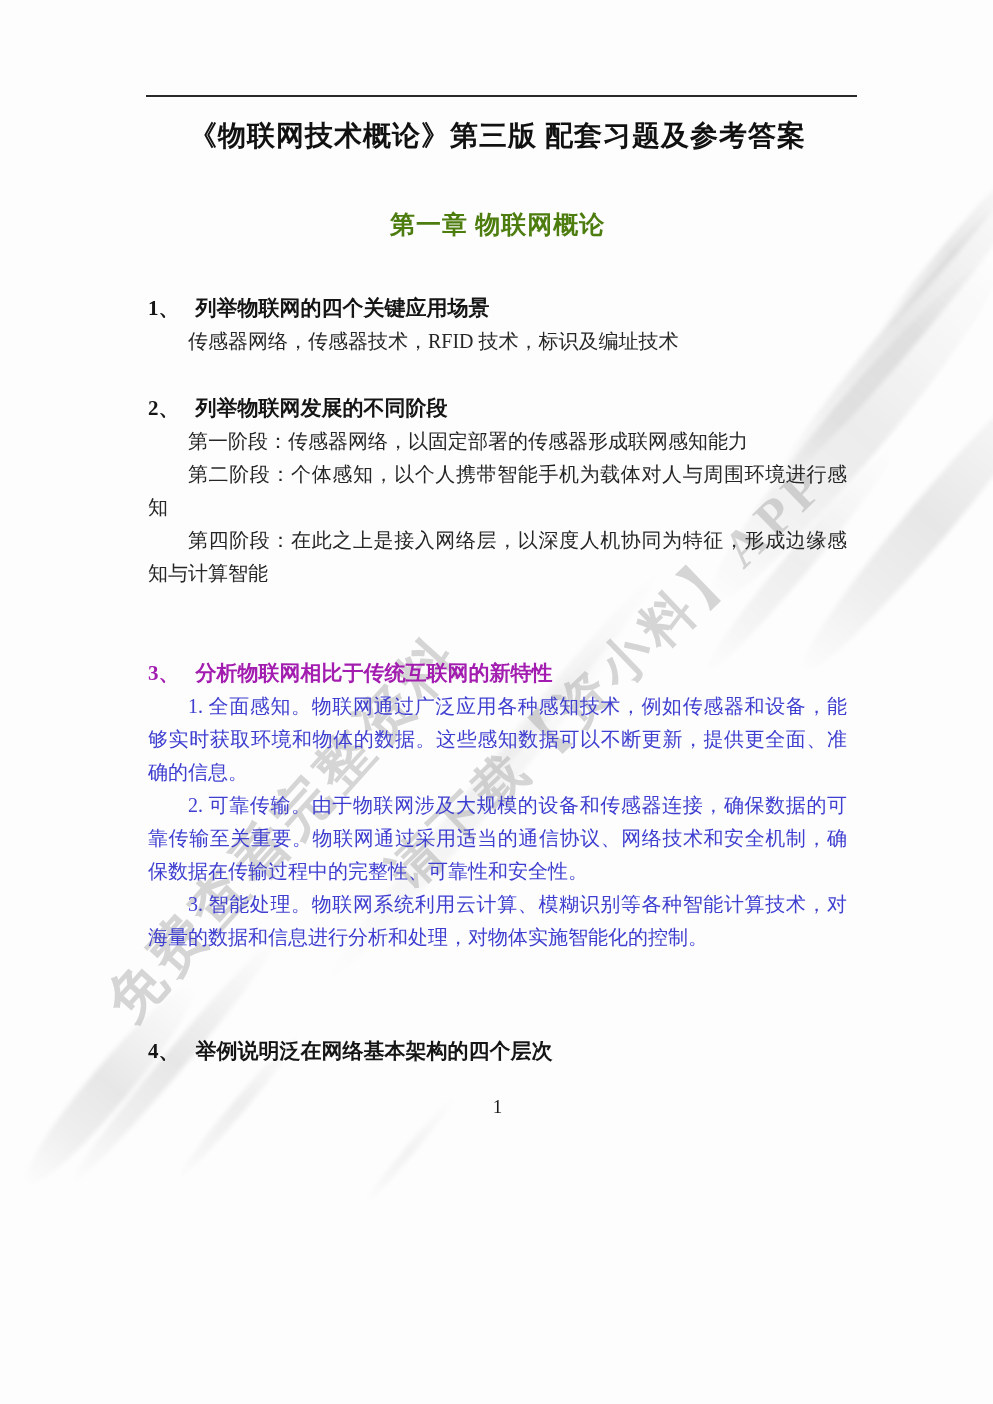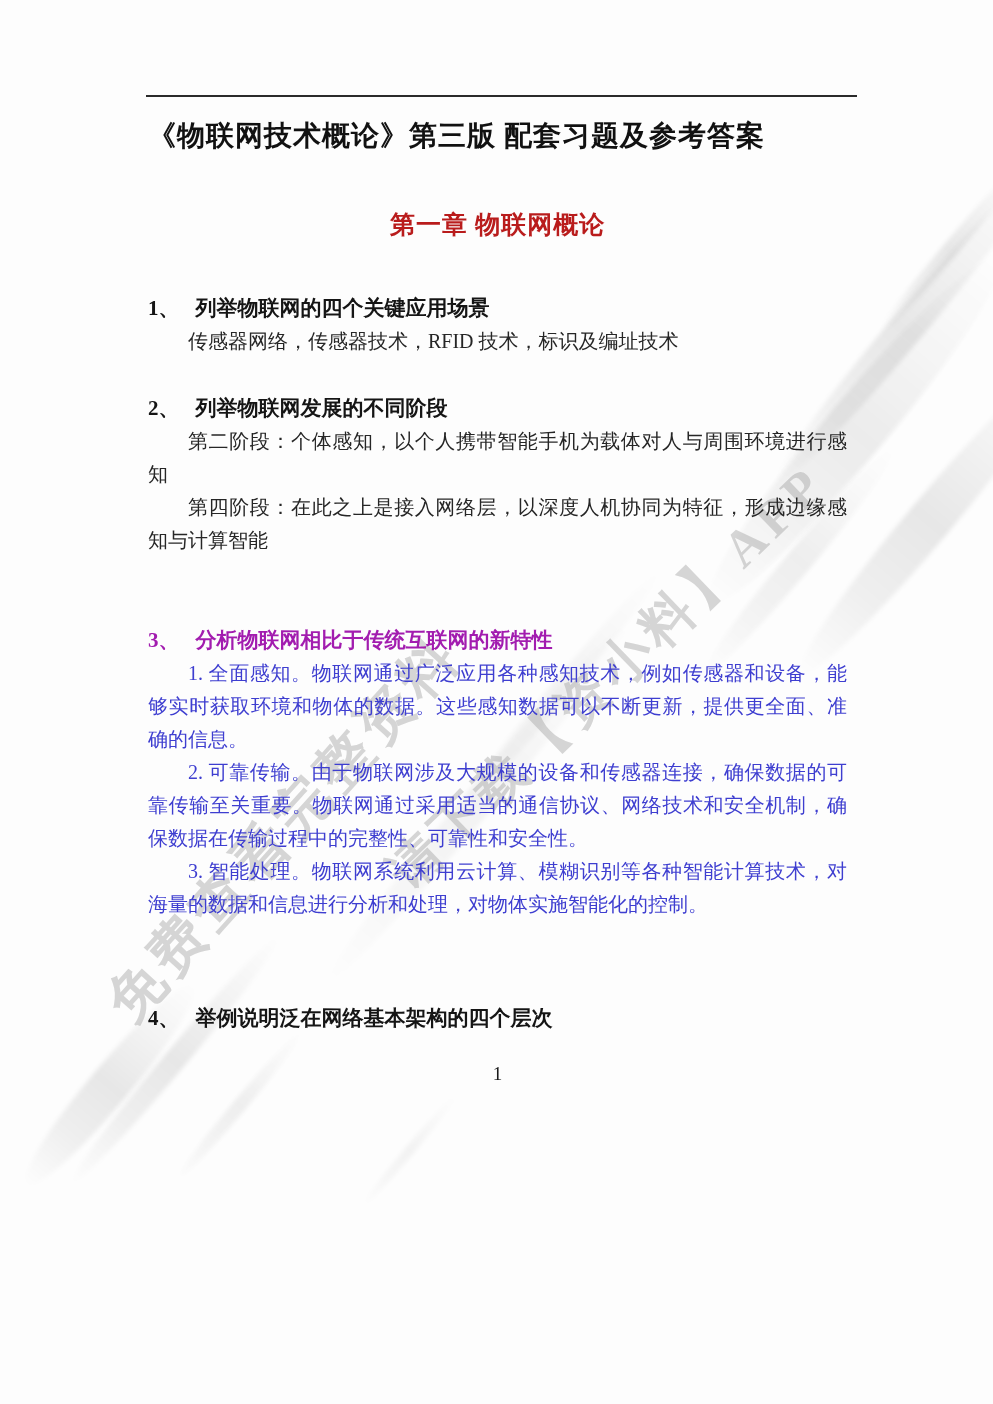--- a/index.html
+++ b/index.html
@@ -42,27 +42,27 @@
   
   .content{
     position:absolute;
     left:148px;top:0;width:699px;
     z-index:1;
   }
   .doc-title{
     margin:118px 0 0 0;
     font-size:28px;line-height:36px;
     font-weight:bold;color:#111;
-    text-align:left;
+    text-align:center;
     letter-spacing:1px;
   }
   .chapter{
     margin:54px 0 0 0;
     font-size:25px;line-height:34px;
-    font-weight:bold;color:#b91c1c;
+    font-weight:bold;color:#4d7c0f;
     text-align:center;
     letter-spacing:1px;
   }
   .question{margin:0;}
   .q1{margin-top:50px;}
   .q2{margin-top:34px;}
   .q3{margin-top:67px;}
   .q4{margin-top:81px;}
   .q-head{
     font-size:21px;line-height:33px;
@@ -118,20 +118,21 @@
       <div class="q-head">
         <span class="q-num">1、</span><span>列举物联网的四个关键应用场景</span>
       </div>
       <p class="answer">传感器网络，传感器技术，RFID 技术，标识及编址技术</p>
     </section>
 
     <section class="question q2">
       <div class="q-head">
         <span class="q-num">2、</span><span>列举物联网发展的不同阶段</span>
       </div>
+      <p class="answer">第一阶段：传感器网络，以固定部署的传感器形成联网感知能力</p>
       <p class="answer">第二阶段：个体感知，以个人携带智能手机为载体对人与周围环境进行感知</p>
       <p class="answer">第四阶段：在此之上是接入网络层，以深度人机协同为特征，形成边缘感知与计算智能</p>
     </section>
 
     <section class="question q3">
       <div class="q-head" style="color: #a21caf;">
         <span class="q-num">3、</span><span>分析物联网相比于传统互联网的新特性</span>
       </div>
       <p class="answer" style="color: rgb(62, 62, 208);">1. 全面感知。物联网通过广泛应用各种感知技术，例如传感器和设备，能够实时获取环境和物体的数据。这些感知数据可以不断更新，提供更全面、准确的信息。</p>
       <p class="answer" style="color: rgb(62, 62, 208);">2. 可靠传输。由于物联网涉及大规模的设备和传感器连接，确保数据的可靠传输至关重要。物联网通过采用适当的通信协议、网络技术和安全机制，确保数据在传输过程中的完整性、可靠性和安全性。</p>

